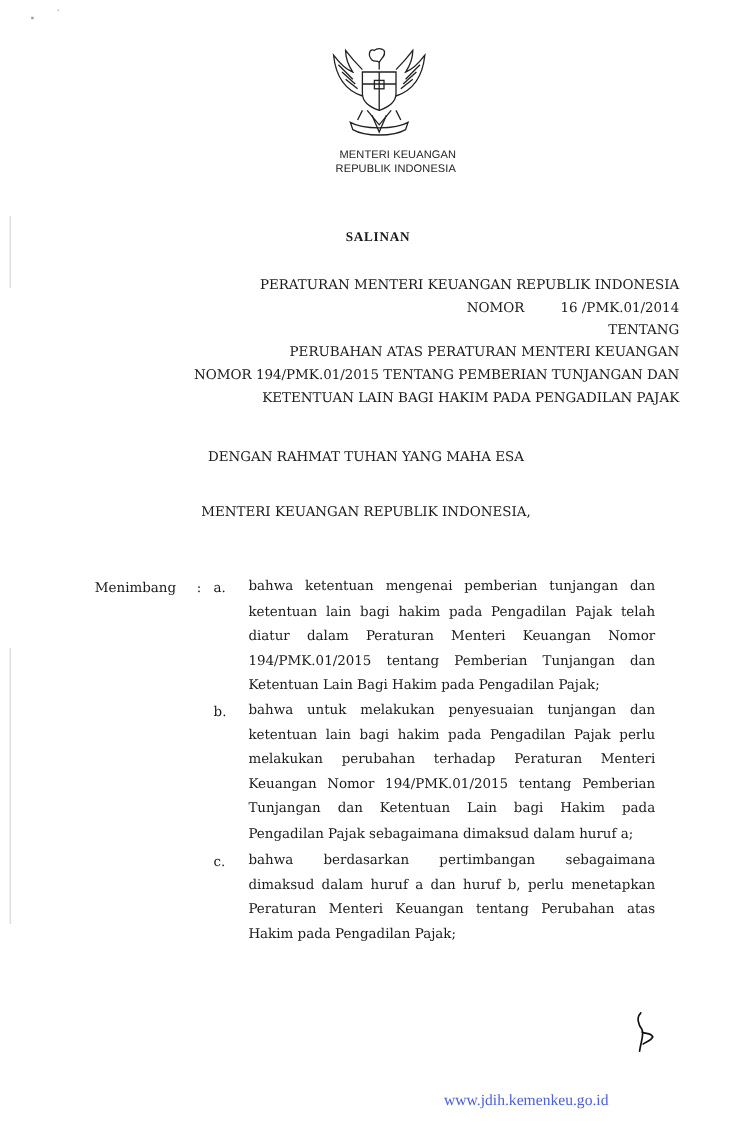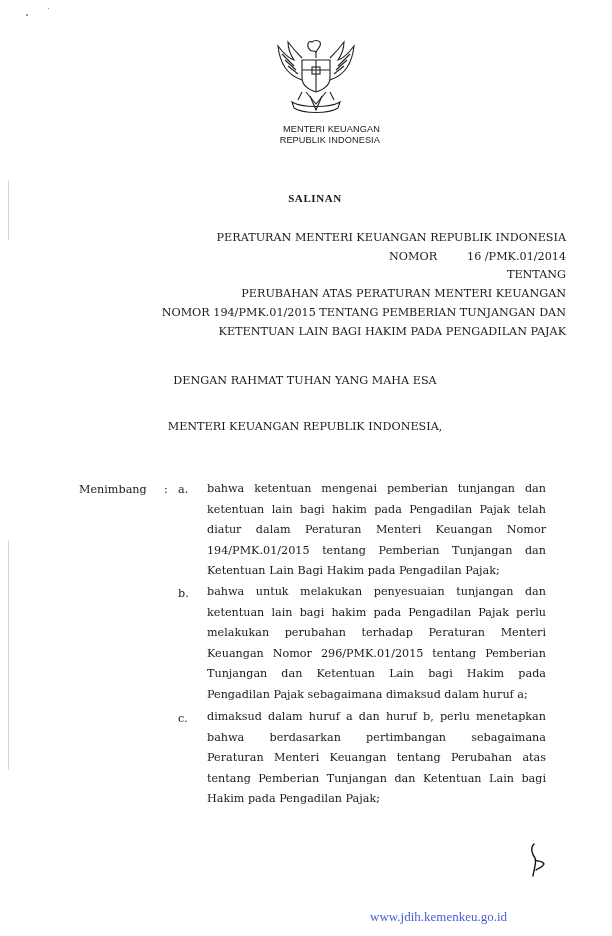--- a/index.html
+++ b/index.html
@@ -83,31 +83,30 @@
   <span class="ln">diatur dalam Peraturan Menteri Keuangan Nomor</span>
   <span class="ln">194/PMK.01/2015 tentang Pemberian Tunjangan dan</span>
   <span class="ln last">Ketentuan Lain Bagi Hakim pada Pengadilan Pajak;</span>
 </div>
 
 <div class="item-letter" style="top:587px;">b.</div>
 <div class="item-text" style="top:582px;">
   <span class="ln">bahwa untuk melakukan penyesuaian tunjangan dan</span>
   <span class="ln">ketentuan lain bagi hakim pada Pengadilan Pajak perlu</span>
   <span class="ln">melakukan perubahan terhadap Peraturan Menteri</span>
-  <span class="ln">Keuangan Nomor 296/PMK.01/2015 tentang Pemberian</span>
+  <span class="ln">Keuangan Nomor 194/PMK.01/2015 tentang Pemberian</span>
   <span class="ln">Tunjangan dan Ketentuan Lain bagi Hakim pada</span>
   <span class="ln last">Pengadilan Pajak sebagaimana dimaksud dalam huruf a;</span>
 </div>
 
 <div class="item-letter" style="top:712px;">c.</div>
 <div class="item-text" style="top:707px;">
+  <span class="ln">bahwa berdasarkan pertimbangan sebagaimana</span>
   <span class="ln">dimaksud dalam huruf a dan huruf b, perlu menetapkan</span>
-  <span class="ln">bahwa berdasarkan pertimbangan sebagaimana</span>
   <span class="ln">Peraturan Menteri Keuangan tentang Perubahan atas</span>
-  <span class="ln">tentang Pemberian Tunjangan dan Ketentuan Lain bagi</span>
   <span class="ln last">Hakim pada Pengadilan Pajak;</span>
 </div>
 
 <svg class="paraf" viewBox="0 0 22 36">
   <path d="M6 2 C2 6 4 12 7 16 C9 20 6 26 5 34 M7 18 C10 20 14 18 16 22 C14 26 10 26 8 28" fill="none" stroke="#111" stroke-width="1.4" stroke-linecap="round"></path>
 </svg>
 
 <div class="footer-url">www.jdih.kemenkeu.go.id</div>
 
 </body></html>

